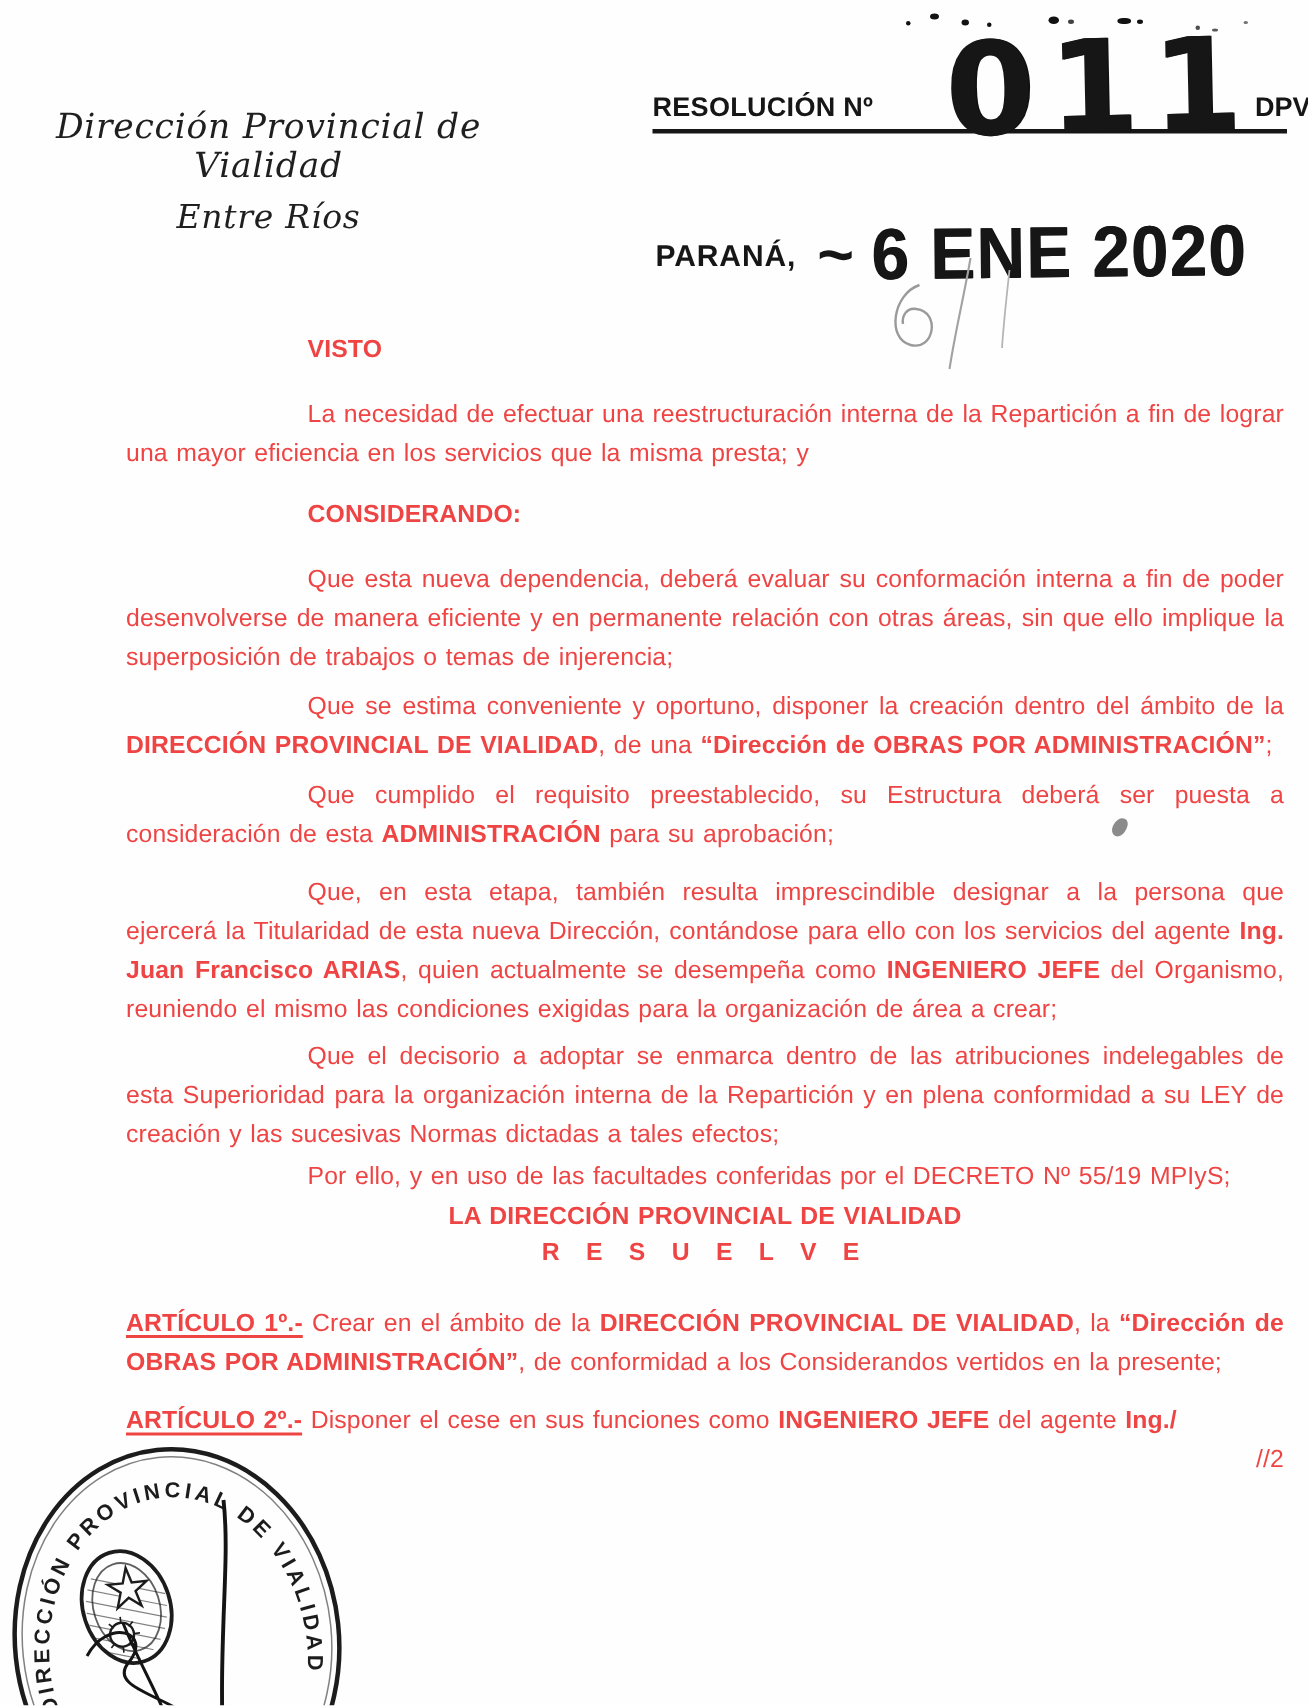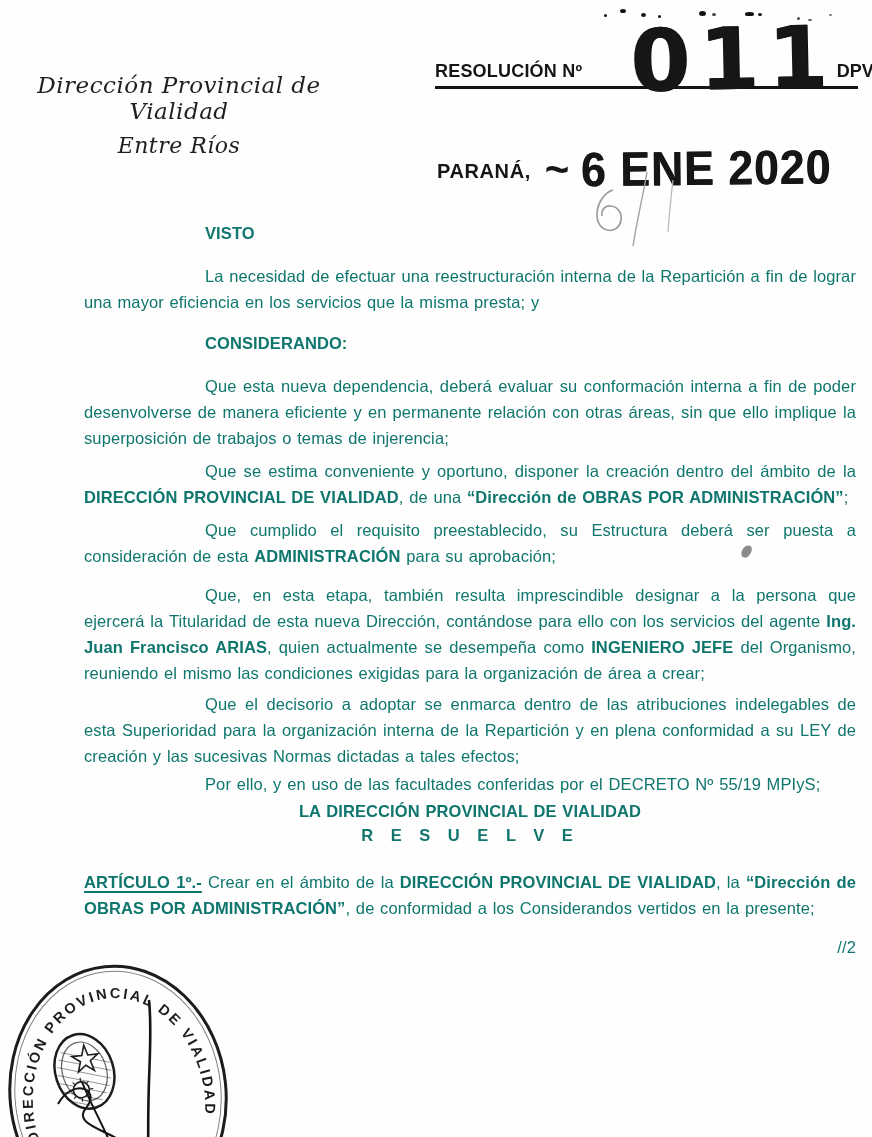--- a/index.html
+++ b/index.html
@@ -41,21 +41,21 @@
   .date-stamp{
     font-size:46px;font-weight:700;line-height:48px;letter-spacing:1px;
     transform:scale(.97,1.05) rotate(-.6deg);
     text-shadow:.6px 0 0 #111;
     white-space:nowrap;
   }
   
   .doc-body{
     position:absolute;left:84px;top:220px;width:772px;
     font-size:16.5px;line-height:26px;
-    text-align:justify;letter-spacing:.1px;word-spacing:1px;color:#0f766e;
+    text-align:justify;letter-spacing:.1px;word-spacing:1px;color:#ef4444;
   }
   .doc-body p{margin:0;}
   .indent{text-indent:121px;}
   .heading{padding-left:121px;font-weight:700;text-align:left;}
   .resolve{ text-align:center;font-weight:700;line-height:24px;}
   .resolve .r2{letter-spacing:6px;margin-top:0;}
   .article{text-indent:0;}
   .marker{text-align:right;}
   .mb2{margin-bottom:2px!important;}  .mb5{margin-bottom:5px!important;}
   .mb7{margin-bottom:7px!important;}  .mb13{margin-bottom:13px!important;}
@@ -123,20 +123,21 @@
     <p class="indent mb5"><span>Que, en esta etapa, también resulta imprescindible designar a la persona que ejercerá la Titularidad de esta nueva Dirección, contándose para ello con los servicios del agente </span><span class="b">Ing. Juan Francisco ARIAS</span><span>, quien actualmente se desempeña como </span><span class="b">INGENIERO JEFE</span><span> del Organismo, reuniendo el mismo las condiciones exigidas para la organización de área a crear;</span></p>
     <p class="indent mb2"><span>Que el decisorio a adoptar se enmarca dentro de las atribuciones indelegables de esta Superioridad para la organización interna de la Repartición y en plena conformidad a su LEY de creación y las sucesivas Normas dictadas a tales efectos;</span></p>
     <p class="indent mb2"><span>Por ello, y en uso de las facultades conferidas por el DECRETO Nº 55/19 MPIyS;</span></p>
 
     <div class="resolve mb22">
       <div>LA DIRECCIÓN PROVINCIAL DE VIALIDAD</div>
       <div class="r2">R E S U E L V E</div>
     </div>
 
     <p class="article mb13"><span class="b u">ARTÍCULO 1º.-</span><span> Crear en el ámbito de la </span><span class="b">DIRECCIÓN PROVINCIAL DE VIALIDAD</span><span>, la </span><span class="b">“Dirección de OBRAS POR ADMINISTRACIÓN”</span><span>, de conformidad a los Considerandos vertidos en la presente;</span></p>
+    <p class="article"><span class="b u">ARTÍCULO 2º.-</span><span> Disponer el cese en sus funciones como </span><span class="b">INGENIERO JEFE</span><span> del agente </span><span class="b">Ing./</span></p>
     <p class="marker">//2</p>
   </div>
 
   <svg class="seal-svg" width="280" height="240" viewBox="0 0 280 240">
     <g transform="rotate(-6 132 140)">
       <ellipse cx="132" cy="140" rx="108" ry="128" fill="none" stroke="#1c1c1c" stroke-width="3"></ellipse>
       <ellipse cx="132" cy="140" rx="103" ry="123" fill="none" stroke="#1c1c1c" stroke-width="1" opacity=".55"></ellipse>
       <defs>
         <path id="ringPath" d="M 50,182 A 86,106 0 1 1 214,182"></path>
         <clipPath id="emblemClip">

